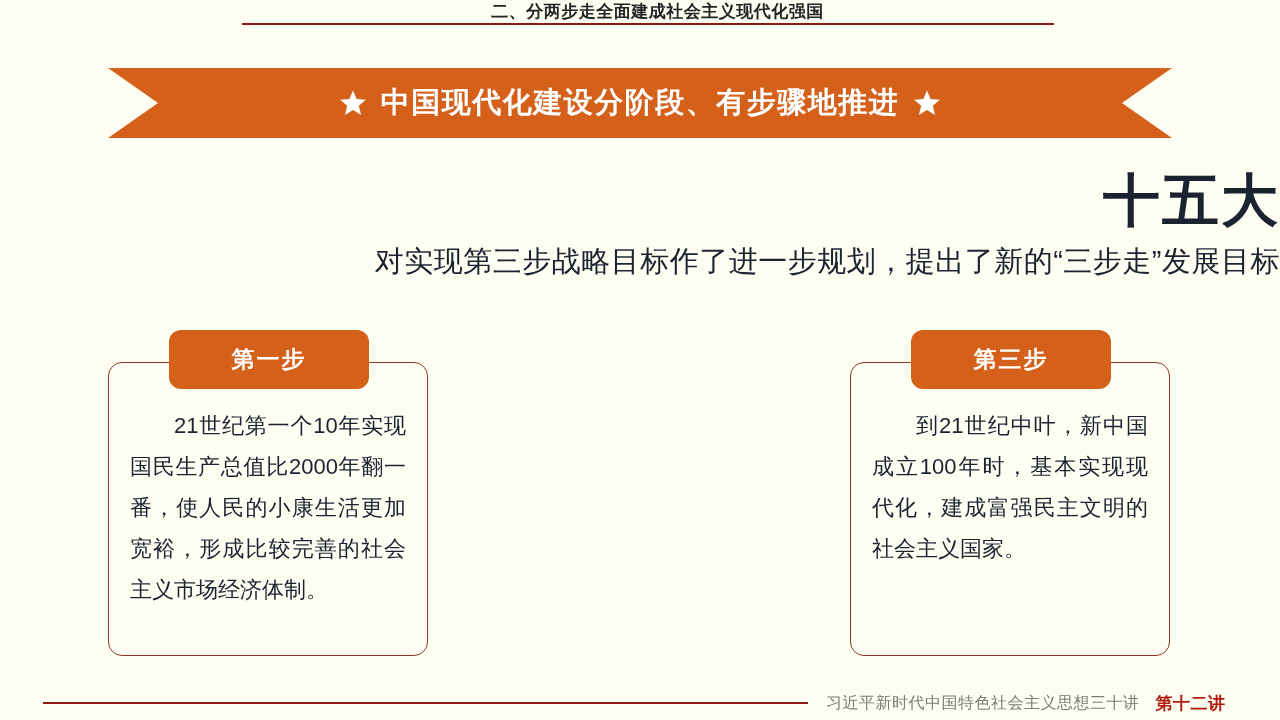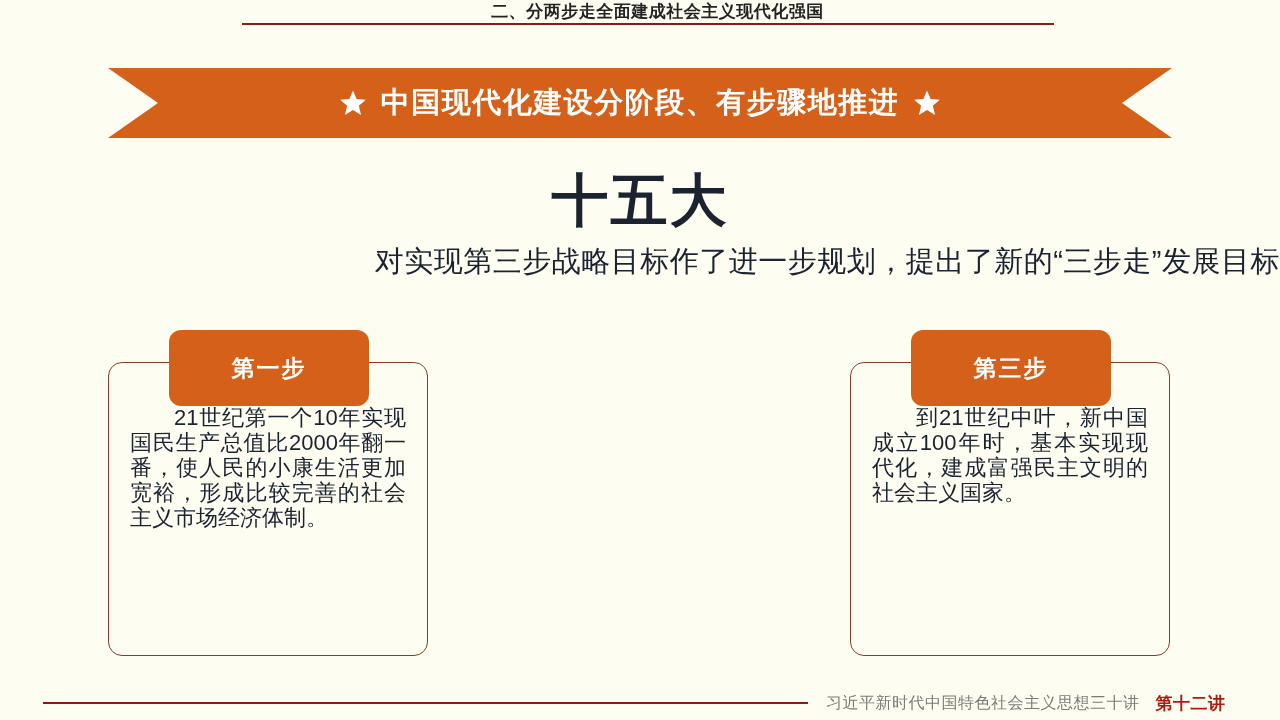--- a/index.html
+++ b/index.html
@@ -72,21 +72,21 @@
     letter-spacing: 1.5px;
     white-space: nowrap;
   }
 
   
   #main-title {
     position: absolute;
     left: 0;
     top: 163px;
     width: 1280px;
-    text-align: center;
+    text-align: right;
     font-size: 57px;
     font-weight: bold;
     color: #1B2330;
     letter-spacing: 2px;
   }
   #subtitle {
     position: absolute;
     left: 0;
     top: 242px;
     width: 1280px;
@@ -122,38 +122,38 @@
     border-radius: 14px;
     box-sizing: border-box;
     background: transparent;
   }
   .card-badge {
     position: absolute;
     top: 0;
     left: 50%;
     transform: translateX(-50%);
     width: 200px;
-    height: 76px;
+    height: 59px;
     background: #D4601A;
     border-radius: 12px;
     display: flex;
     align-items: center;
     justify-content: center;
     font-size: 23px;
     font-weight: bold;
     color: #FFFFFF;
     letter-spacing: 2px;
   }
   .card-body {
     position: absolute;
     left: 22px;
     top: 75px;
     width: 276px;
     font-size: 22px;
-    line-height: 25px;
+    line-height: 41px;
     color: #1B2330;
     text-indent: 44px;
     text-align: justify;
     text-align-last: left;
     letter-spacing: 0px;
   }
 
   
   #footer {
     position: absolute;

